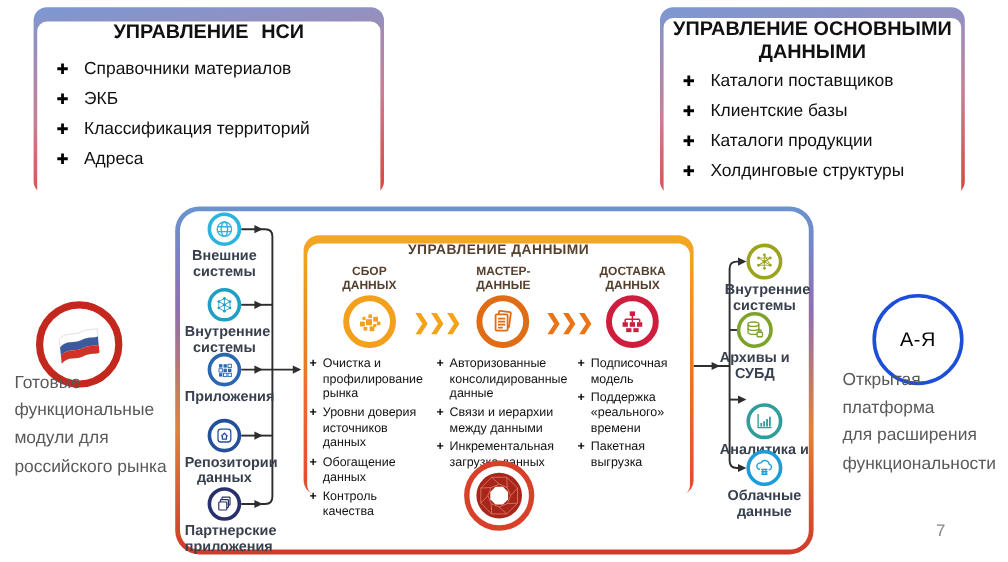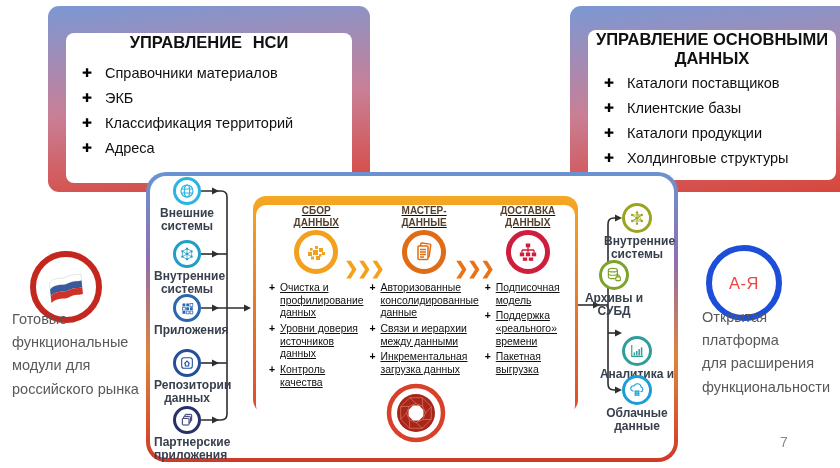--- a/index.html
+++ b/index.html
@@ -1,42 +1,42 @@
 <!DOCTYPE html>
 <html><head>
 <meta charset="utf-8">
 <style>
   html,body{margin:0;padding:0;background:#fff;}
   .slide{position:relative;width:840px;height:468px;background:#fff;overflow:hidden;
          font-family:"Liberation Sans",sans-serif;color:#111;}
 
   
-  .gbox{position:absolute;border-radius:11px;padding:18px;
-        background:linear-gradient(175deg,#7b98d4 0%,#c97f96 52%,#d8453a 100%);margin-left:20px;}
+  .gbox{position:absolute;border-radius:11px;padding:3px;
+        background:linear-gradient(175deg,#7b98d4 0%,#c97f96 52%,#d8453a 100%);}
   .gbox-in{width:100%;height:100%;background:#fff;border-radius:8px;box-sizing:border-box;}
   .btitle{font-weight:bold;font-size:16.5px;text-align:center;margin:9px 4px 0;color:#111;}
   .nsi .btitle{word-spacing:6px;}
   .mdm .btitle{margin-top:6px;line-height:1.15;max-width:235px;margin-left:auto;margin-right:auto;}
   .blist{list-style:none;margin:13px 0 0;padding:0 0 0 16px;}
   .mdm .blist{margin-top:7px;}
   .blist li{position:relative;padding-left:23px;margin-bottom:9px;font-size:14.5px;color:#101010;}
   .blist li::before{content:"✚";position:absolute;left:0;top:1px;font-size:12px;color:#000;}
 
   
   .outer{position:absolute;left:146px;top:172px;width:532px;height:290px;border-radius:20px;padding:4px;
          box-sizing:border-box;
          background:linear-gradient(180deg,#6a93d1 0%,#8f6fb0 30%,#e0833a 64%,#cf3a28 100%);}
   .outer-in{width:100%;height:100%;background:#fff;border-radius:16px;}
 
   .inner{position:absolute;left:253px;top:196px;width:325px;height:217px;border-radius:13px;padding:3px;
          box-sizing:border-box;background:linear-gradient(180deg,#f4a823 0%,#e04a2b 100%);}
   .inner-in{width:100%;height:100%;background:#fff;border-radius:10px;box-sizing:border-box;overflow:visible;}
   .dtitle{font-weight:bold;font-size:11.5px;letter-spacing:.4px;text-align:center;color:#553f2d;margin-top:4px;}
 
-  .stages{display:flex;padding:0 13px;margin-top:6px;text-decoration:underline;}
+  .stages{display:flex;padding:0 2px;margin-top:6px;}
   .scol{text-align:center;}
   .scol1{width:100px;}.scol2{width:112px;margin-left:6px;}.scol3{width:92px;margin-left:6px;}
   .stage-h{font-weight:bold;font-size:10px;line-height:1.15;color:#553f2d;max-width:68px;margin:0 auto;min-height:23px;}
   .stage-circle{width:44px;height:44px;border-radius:50%;border:5px solid;background:#fff;box-sizing:border-box;
                 display:flex;align-items:center;justify-content:center;margin:2px auto 0;}
   .st1{border-color:#f3a11c;color:#f3a11c;}
   .st2{border-color:#e06c15;color:#e06c15;}
   .st3{border-color:#ce1d3d;color:#ce1d3d;}
   .slist{margin:8px 0 0;padding:0;list-style:none;font-size:10.4px;line-height:1.22;color:#101010;text-align:left;}
   .slist li{position:relative;padding-left:11px;margin-bottom:3px;}
@@ -62,24 +62,24 @@
 
   .conn{position:absolute;left:0;top:0;pointer-events:none;}
 
   
   .gem{position:absolute;left:386px;top:383px;width:60px;height:60px;}
 
   
   .flag-circle{position:absolute;left:30px;top:251px;width:72px;height:72px;border-radius:50%;
                border:6px solid #c4271d;background:#fff;box-sizing:border-box;
                display:flex;align-items:center;justify-content:center;}
-  .aya-circle{position:absolute;left:706px;top:245px;width:76px;height:76px;border-radius:50%;
-              border:6px solid #1d4ed8;background:#fff;box-sizing:border-box;
+  .aya-circle{position:absolute;left:727px;top:245px;width:76px;height:76px;border-radius:50%;
+              border:3px solid #1d4ed8;background:#fff;box-sizing:border-box;
               display:flex;align-items:center;justify-content:center;
-              font-size:16.5px;color:#ef4444;letter-spacing:.5px;}
+              font-size:16.5px;color:#000000;letter-spacing:.5px;}
   .callout{position:absolute;font-size:14.5px;line-height:1.6;color:#595959;white-space:pre-line;}
   .callout-left{left:12px;top:308px;width:160px;}
   .callout-right{left:702px;top:306px;width:140px;}
 
   .pagenum{position:absolute;left:780px;top:434px;font-size:14px;color:#888;}
 </style>
 </head>
 <body>
 
 <div class="slide">
@@ -91,21 +91,21 @@
         <li>Справочники материалов</li>
         <li>ЭКБ</li>
         <li>Классификация территорий</li>
         <li>Адреса</li>
       </ul>
     </div>
   </div>
 
   <div class="gbox mdm" style="left:550px;top:6px;width:248px;height:150px;">
     <div class="gbox-in">
-      <div class="btitle">УПРАВЛЕНИЕ ОСНОВНЫМИ ДАННЫХ</div>
+      <div class="btitle">УПРАВЛЕНИЕ ОСНОВНЫМИ ДАННЫМИ</div>
       <ul class="blist">
         <li>Каталоги поставщиков</li>
         <li>Клиентские базы</li>
         <li>Каталоги продукции</li>
         <li>Холдинговые структуры</li>
       </ul>
     </div>
   </div>
 
   <div class="outer">
@@ -134,42 +134,44 @@
       <polygon points="593,301.6 600,305 593,308.4"></polygon>
       <polygon points="615,214.6 622,218 615,221.4"></polygon>
       <polygon points="615,271.6 622,275 615,278.4"></polygon>
       <polygon points="615,329.6 622,333 615,336.4"></polygon>
       <polygon points="615,386.6 622,390 615,393.4"></polygon>
     </g>
   </svg>
 
   <div class="inner">
     <div class="inner-in">
+      <div class="dtitle">УПРАВЛЕНИЕ ДАННЫМИ</div>
       <div class="stages">
 
         <div class="scol scol1">
           <div class="stage-h">СБОР ДАННЫХ</div>
           <div class="stage-circle st1">
             <svg width="24" height="24" viewBox="0 0 24 24">
               <g fill="currentColor">
                 <rect x="4" y="12" width="4" height="4"></rect>
                   <rect x="9" y="10" width="5" height="5"></rect>
                 <rect x="15" y="8" width="4" height="4"></rect>
                   <rect x="12" y="16" width="4" height="4"></rect>
                 <rect x="7" y="16.5" width="3" height="3"></rect>
                   <rect x="15" y="14" width="2.6" height="2.6"></rect>
                 <rect x="18" y="12" width="3" height="3"></rect>
                   <rect x="11" y="6" width="3" height="3"></rect>
                 <rect x="6" y="8" width="2.6" height="2.6"></rect>
               </g>
             </svg>
           </div>
           <ul class="slist">
-            <li>Очистка и профилирование данных</li>
+            <li>Очистка и профилирование рынка</li>
             <li>Уровни доверия источников данных</li>
+            <li>Обогащение данных</li>
             <li>Контроль качества</li>
           </ul>
         </div>
 
         <div class="scol scol2">
           <div class="stage-h">МАСТЕР-ДАННЫЕ</div>
           <div class="stage-circle st2">
             <svg width="24" height="24" viewBox="0 0 24 24" fill="none" stroke="currentColor" stroke-width="1.5">
               <g transform="rotate(8 13 10)">
                   <rect x="8" y="3.5" width="10" height="13" rx="1"></rect>
@@ -315,21 +317,21 @@
           <circle cx="12" cy="19.5" r="1.6"></circle>
             <circle cx="5.5" cy="16" r="1.6"></circle>
             <circle cx="5.5" cy="8" r="1.6"></circle>
           <circle cx="12" cy="12" r="2.1"></circle>
         </g>
       </svg>
     </div>
     <div class="nlabel">Внутренние системы</div>
   </div>
 
-  <div class="node tgt" style="left:581px;top:260px;text-align:center;">
+  <div class="node tgt" style="left:596px;top:260px;text-align:center;">
     <div class="ncirc c-tgt2">
       <svg width="18" height="18" viewBox="0 0 24 24" fill="none" stroke="currentColor" stroke-width="1.5">
         <ellipse cx="10.5" cy="5.5" rx="6" ry="2.4"></ellipse>
         <path d="M4.5,5.5 V14.5 a6,2.4 0 0 0 12,0 V5.5"></path>
         <path d="M4.5,10 a6,2.4 0 0 0 12,0"></path>
         <rect x="14.5" y="14.5" width="6" height="5" rx="1" fill="#fff"></rect>
         <path d="M16,14.5 v-1.3 a1.5,1.5 0 0 1 3,0 v1.3"></path>
       </svg>
     </div>
     <div class="nlabel">Архивы и СУБД</div>

